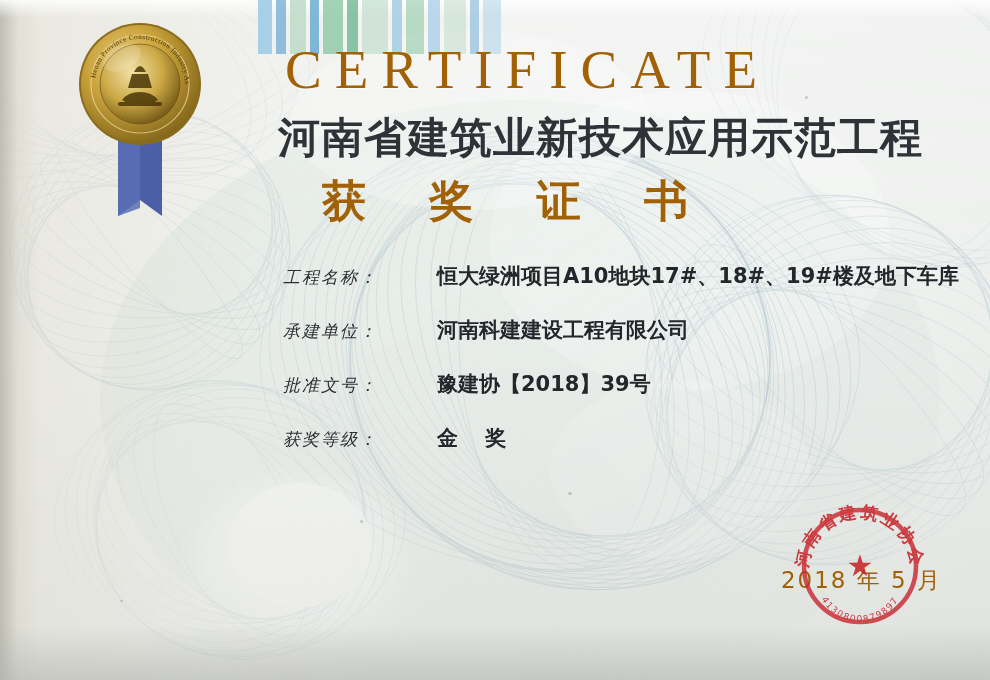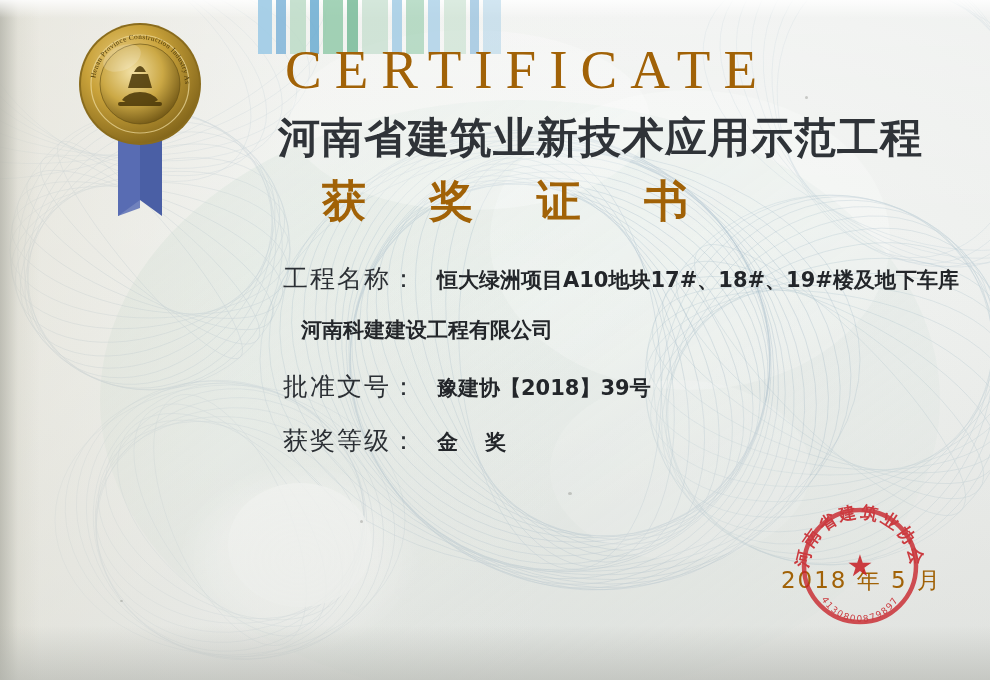--- a/index.html
+++ b/index.html
@@ -130,25 +130,26 @@
     top: 262px;
     width: 640px;
   }
   .field-row {
     display: flex;
     align-items: baseline;
     height: 54px;
   }
   .field-label {
     font-family: "DejaVu Sans", sans-serif;
-    font-size: 25px;
+    font-size: 17px;
     color: #2b2f34;
     letter-spacing: 2px;
     white-space: nowrap;
     min-width: 136px;
+    font-style: italic;
   }
   .field-value {
     font-family: "DejaVu Sans", sans-serif;
     font-size: 21px;
     color: #23262a;
     font-weight: 600;
     white-space: nowrap;
     margin-left: 18px;
   }
   .field-value.spaced {
@@ -401,20 +402,21 @@
   <div class="cert-word">CERTIFICATE</div>
   <div class="title-cn-1">河南省建筑业新技术应用示范工程</div>
   <div class="title-cn-2">获 奖 证 书</div>
 
   <div class="fields">
     <div class="field-row">
       <span class="field-label">工程名称：</span>
       <span class="field-value">恒大绿洲项目A10地块17#、18#、19#楼及地下车库</span>
     </div>
     <div class="field-row">
+      <span class="field-label">承建单位：</span>
       <span class="field-value">河南科建建设工程有限公司</span>
     </div>
     <div class="field-row">
       <span class="field-label">批准文号：</span>
       <span class="field-value">豫建协【2018】39号</span>
     </div>
     <div class="field-row">
       <span class="field-label">获奖等级：</span>
       <span class="field-value spaced">金  奖</span>
     </div>

